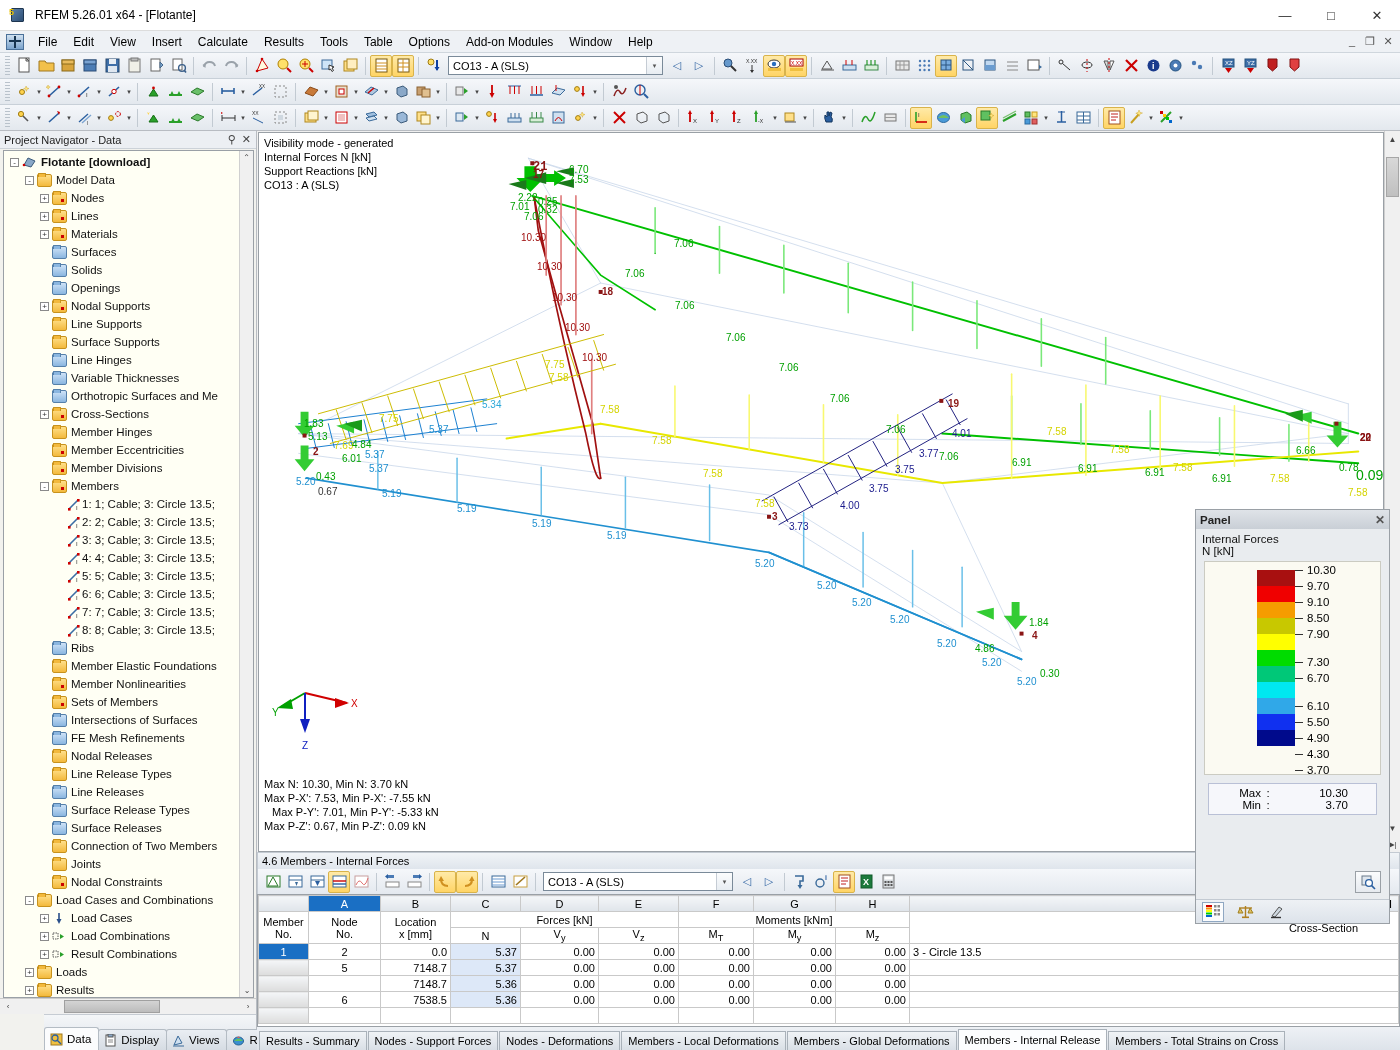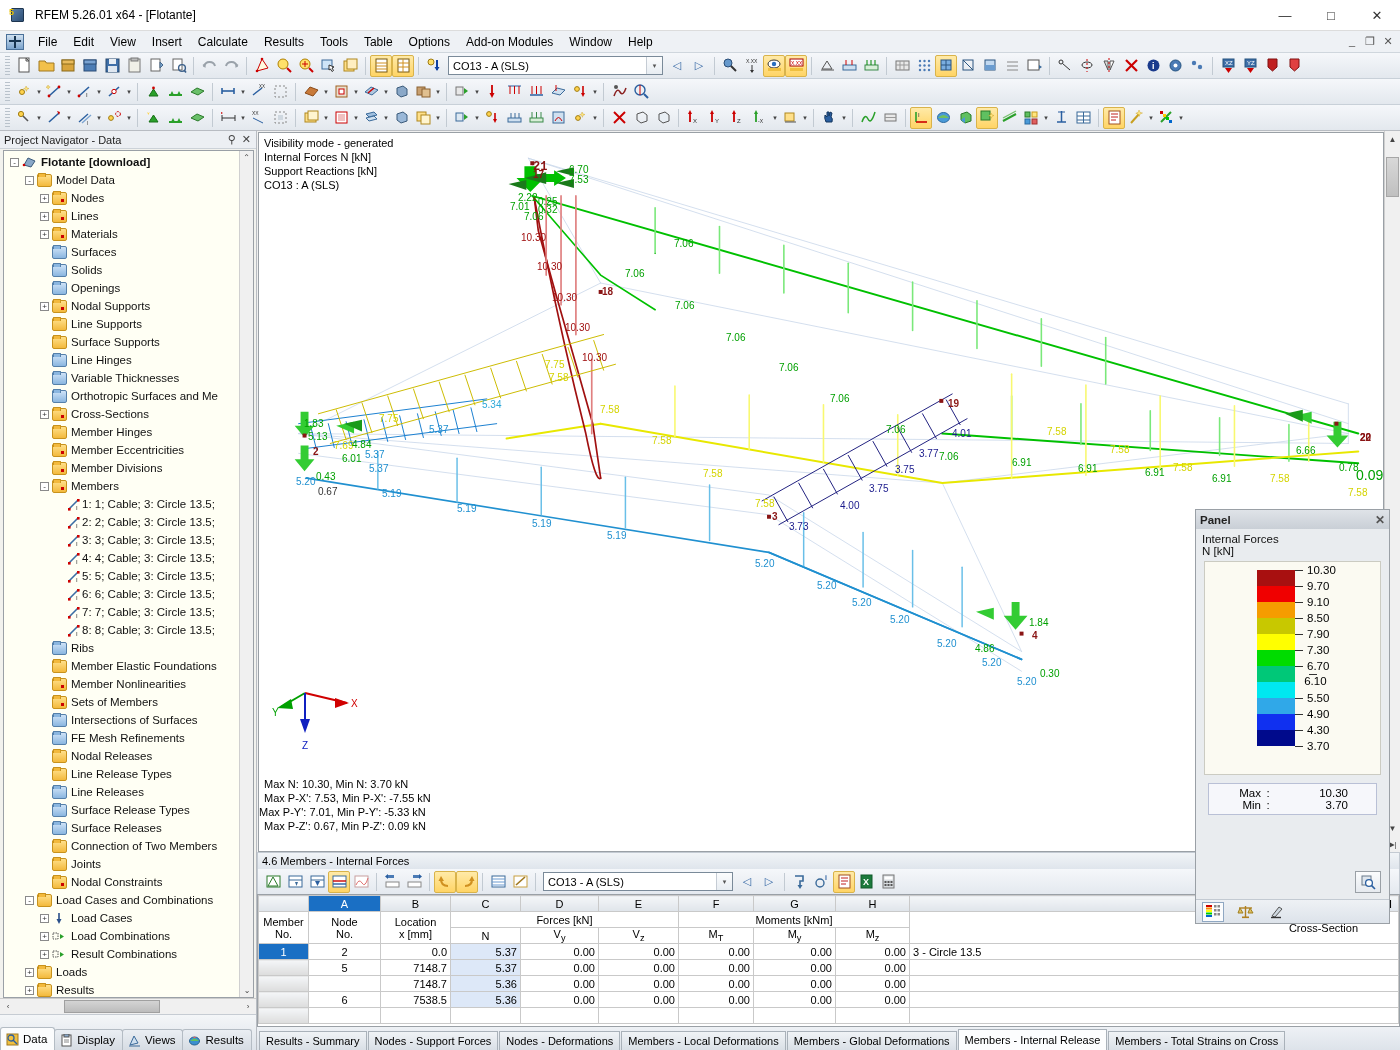--- a/index.html
+++ b/index.html
@@ -155,21 +155,21 @@
     border-top: 1px solid #ccc; flex: none;
   }
   .nav-hscroll .ar { width: 16px; height: 15px; display:flex; align-items:center; justify-content:center;
                      font-size: 8px; color:#444; background:#f0f0f0;}
   .nav-hscroll .track { flex: 1; height: 15px; background:#f0f0f0; position: relative; }
   .nav-hscroll .thumb { position:absolute; left: 48px; top:1px; height: 13px; width: 96px;
                         background: linear-gradient(180deg,#d4d4d4,#bcbcbc); border:1px solid #a0a0a0; }
 
   .nav-tabs {
     height: 36px; background: linear-gradient(180deg,#f4f6f8,#dde3ea);
-    display: flex; align-items: flex-end; border-top: 1px solid #c6ccd3; flex: none;
+    display: flex; align-items: flex-end; border-top: 1px solid #c6ccd3; flex: none; margin-left: 44px;
   }
   .nav-tab {
     height: 21px; padding: 0 7px 0 5px; display: flex; align-items: center; gap: 4px;
     font-size: 11.5px; background: linear-gradient(180deg,#eaeef3,#d6dce3);
     border: 1px solid #b4bcc4; border-bottom: none; margin-right: -1px;
     border-radius: 3px 3px 0 0; cursor: default;
   }
   .nav-tab.sel { background: #fbfcfd; height: 23px; font-weight: normal; }
 
   
@@ -1813,21 +1813,21 @@
             <line x1="34" y1="12" x2="10" y2="26" stroke="#00a000" stroke-width="2"></line>
             <path d="M20 18 L6 27 L22 28z" fill="#00a000"></path>
             <text x="1" y="35" font-size="10" fill="#00a000" font-family="Liberation Sans">Y</text>
             <line x1="34" y1="12" x2="34" y2="48" stroke="#1020c0" stroke-width="2"></line>
             <path d="M29 38 L34 52 L39 38z" fill="#1020c0"></path>
             <text x="31" y="68" font-size="10" fill="#1020c0" font-family="Liberation Sans">Z</text>
           </svg>
 
           <div class="vp-text" style="left:5px;top:644px;">Max N: 10.30, Min N: 3.70 kN</div>
           <div class="vp-text" style="left:5px;top:658px;">Max P-X': 7.53, Min P-X': -7.55 kN</div>
-          <div class="vp-text" style="left:0;top:672px;">Max P-Y': 7.01, Min P-Y': -5.33 kN</div>
+          <div class="vp-text" style="left:13px;top:672px;">Max P-Y': 7.01, Min P-Y': -5.33 kN</div>
           <div class="vp-text" style="left:5px;top:686px;">Max P-Z': 0.67, Min P-Z': 0.09 kN</div>
         </div>
 
         <div class="vscroll">
           <div class="ar">▲</div>
           <div class="track">
             <div class="thumb"></div>
           </div>
           <div class="ar">▼</div>
           <div class="ar">▶|</div>
@@ -2135,29 +2135,29 @@
                   <span>9.10</span>
                 </div>
                 <div class="legend-tick" style="margin-top: 0px;">
                   <span class="dash"></span>
                   <span>8.50</span>
                 </div>
                 <div class="legend-tick" style="margin-top: 0px;">
                   <span class="dash"></span>
                   <span>7.90</span>
                 </div>
-                <div class="legend-tick" style="margin-top: 0px;">
+                <div class="legend-tick" style="margin-top: 12px;">
                   <span class="dash"></span>
                   <span>7.30</span>
                 </div>
                 <div class="legend-tick" style="margin-top: 0px;">
                   <span class="dash"></span>
                   <span>6.70</span>
                 </div>
-                <div class="legend-tick" style="margin-top: 0px; flex-direction: column;">
+                <div class="legend-tick" style="margin-top: 12px;">
                   <span class="dash"></span>
                   <span>6.10</span>
                 </div>
                 <div class="legend-tick" style="margin-top: 0px;">
                   <span class="dash"></span>
                   <span>5.50</span>
                 </div>
                 <div class="legend-tick" style="margin-top: 0px;">
                   <span class="dash"></span>
                   <span>4.90</span>

